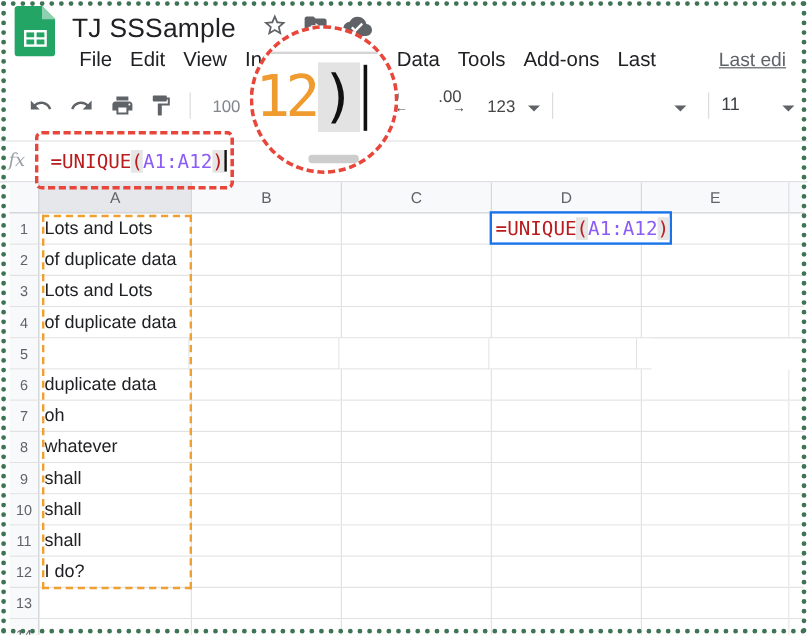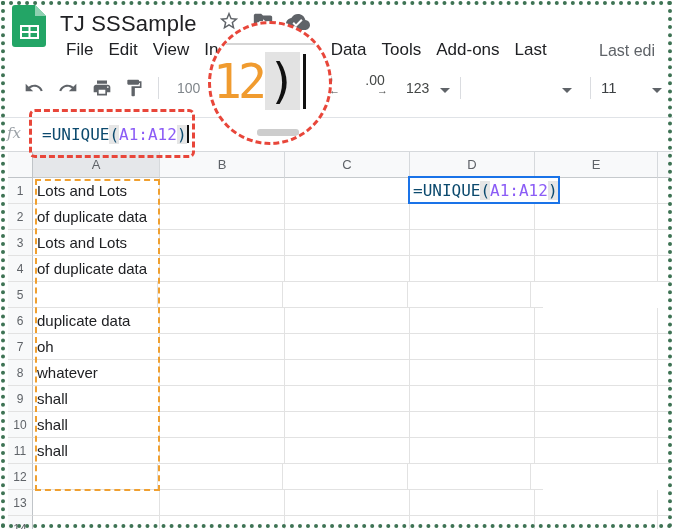--- a/index.html
+++ b/index.html
@@ -15,40 +15,40 @@
   .doc-title{left:60px;top:11px;font-size:22px;color:#202124;letter-spacing:.2px;}
   .tb-icon{top:10px;width:22px;height:22px;color:#5f6368;}
   .star-i{left:218px;}
   .folder-i{left:252px;}
   .cloud-i{left:286px;}
 
   
   .menubar{left:66px;top:40px;display:flex;gap:15px;font-size:17px;color:#202124;}
   .menu-item{white-space:nowrap;cursor:default;}
   .last-edit{left:599px;top:42px;width:68px;overflow:hidden;white-space:nowrap;
-             font-size:16px;color:#5f6368;}
+             font-size:16px;color:#5f6368;text-decoration:underline;}
 
   
   .toolbar-border{left:0;top:117px;width:673px;height:1px;background:#e0e3e7;}
   .ticon{top:78px;width:20px;height:20px;color:#5f6368;}
   .tsep{top:77px;width:1px;height:22px;background:#dadce0;}
   .ttext{top:80px;font-size:14px;color:#444746;}
   .zoom-val{left:177px;color:#80868b;}
   .dec-group{top:74px;width:26px;text-align:center;font-size:14px;color:#444746;line-height:12px;}
   .dec-group .arr{font-size:11px;display:block;text-align:right;line-height:9px;}
   .caret{width:0;height:0;border-left:5px solid transparent;border-right:5px solid transparent;
          border-top:5px solid #5f6368;top:88px;}
   .font-size-box{left:601px;top:79px;font-size:15px;color:#3c4043;}
 
   
   .fx{left:7px;top:124px;font-family:"DejaVu Serif",serif;font-style:italic;
       font-size:15px;color:#9aa0a6;}
   .formula-line{left:42px;top:125px;font-family:"DejaVu Sans Mono",monospace;
                 font-size:16px;white-space:nowrap;}
-  .fseg{color:#0c4a6e;}
+  .fseg{color:#b91c1c;}
   .fseg.range{color:#8b5cf6;}
   .fseg.paren{background:#e6e6e6;}
   .fcursor{display:inline-block;width:2px;height:18px;background:#111;vertical-align:-3px;}
   .fbar-border{left:0;top:151px;width:673px;height:1px;background:#d6d9dc;}
 
   
   .red-rect{left:29px;top:109px;width:160px;height:43px;border:3px dashed #e8463a;
             border-radius:6px;z-index:60;pointer-events:none;}
   .magnifier{left:208px;top:21px;width:118px;height:118px;border:3px dashed #e8463a;
              border-radius:50%;background:#fff;z-index:50;overflow:hidden;}
@@ -284,20 +284,21 @@
         <div class="rh">11</div>
         <div class="cell w-a">shall</div>
         <div class="cell w-b"></div>
         <div class="cell w-c"></div>
         <div class="cell w-d"></div>
         <div class="cell w-e"></div>
         <div class="cell w-f"></div>
       </div>
       <div class="grow">
         <div class="rh">12</div>
+        <div class="cell w-a">I do?</div>
         <div class="cell w-b"></div>
         <div class="cell w-c"></div>
         <div class="cell w-d"></div>
         <div class="cell w-e"></div>
         <div class="cell w-f"></div>
       </div>
       <div class="grow">
         <div class="rh">13</div>
         <div class="cell w-a"></div>
         <div class="cell w-b"></div>

